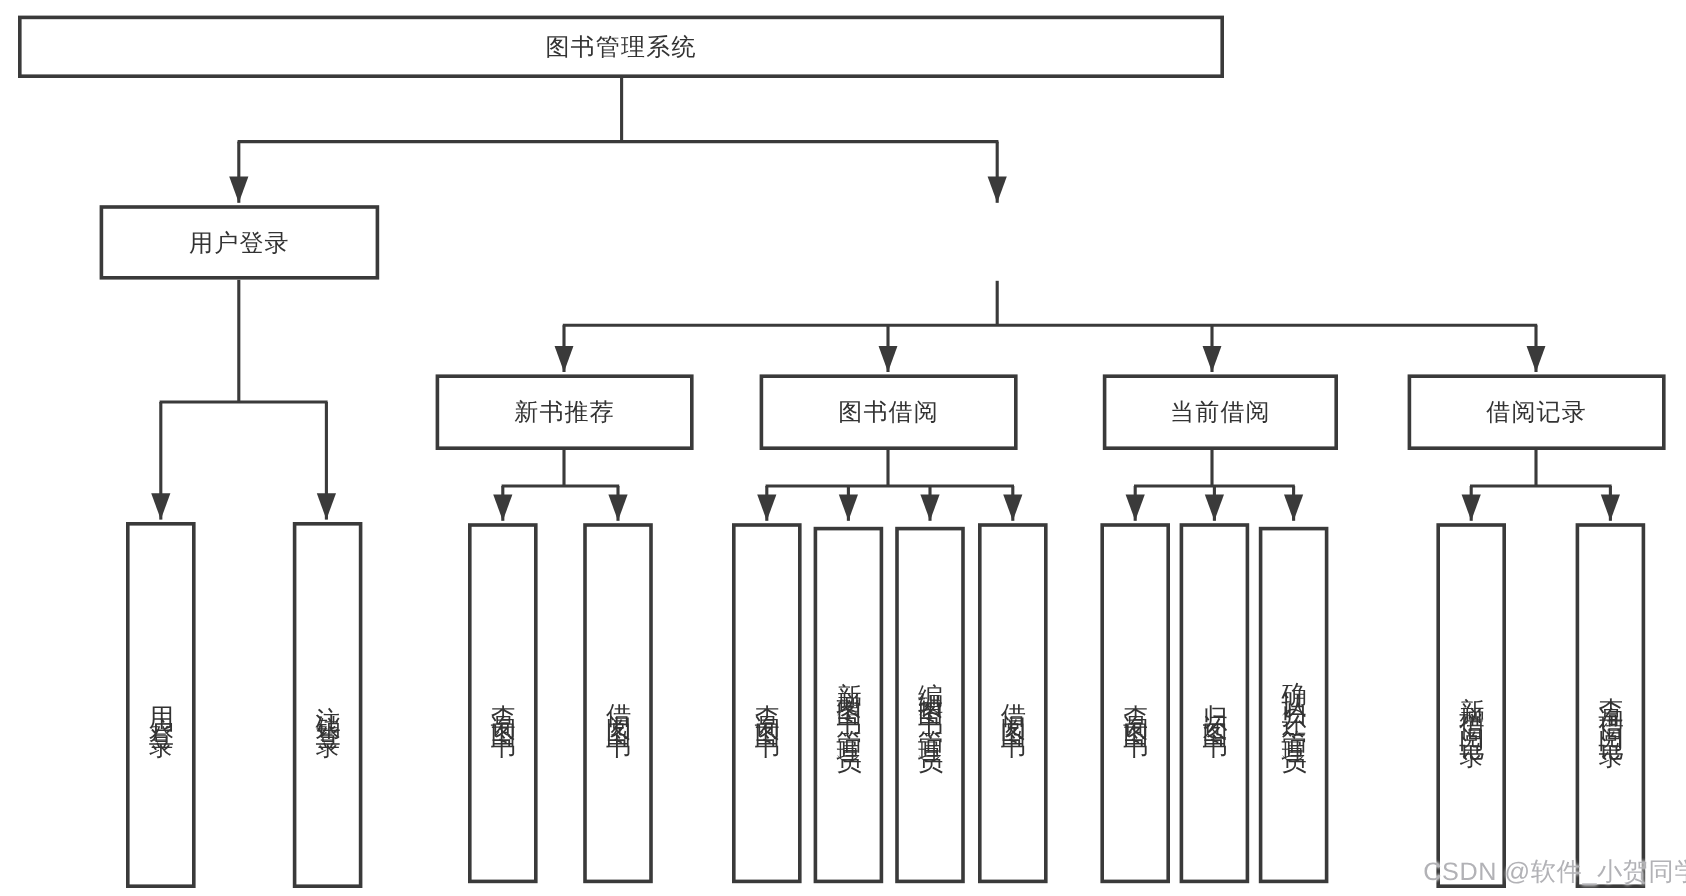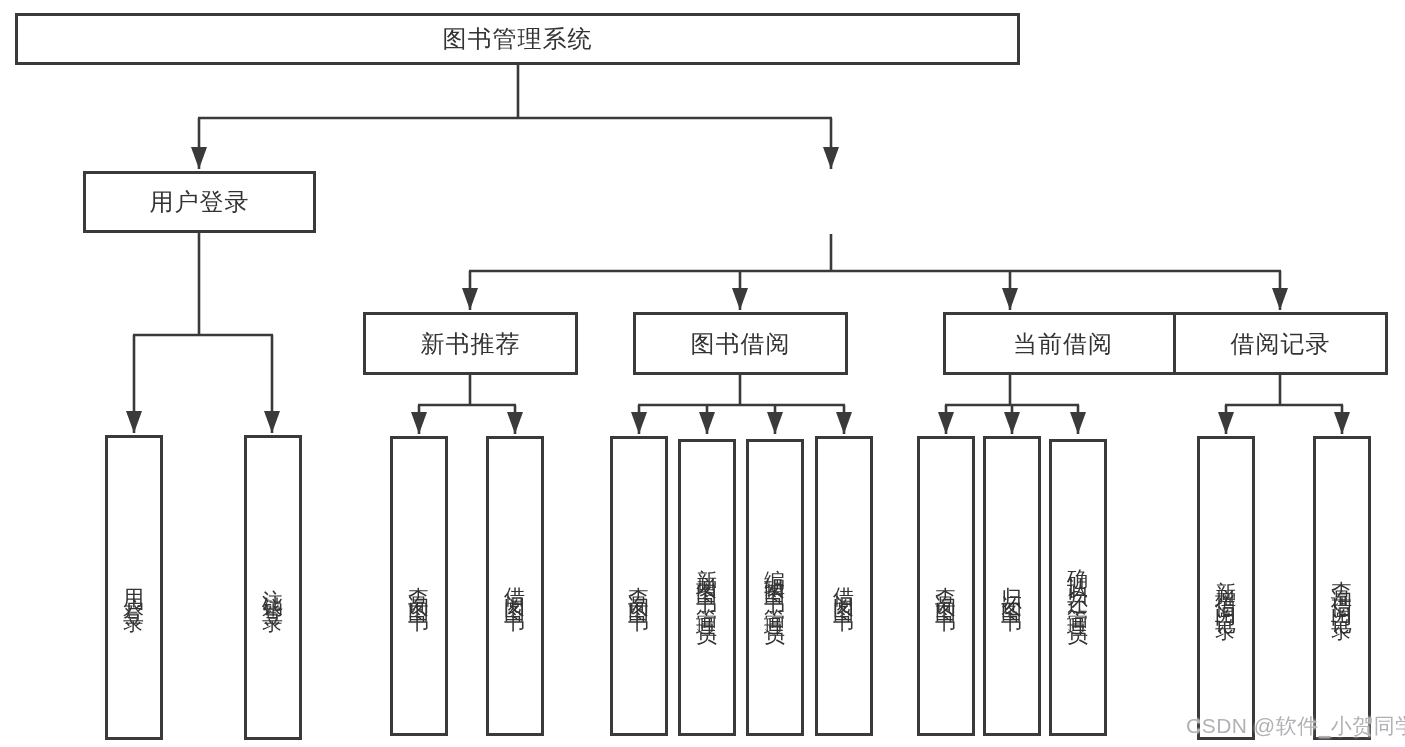--- a/index.html
+++ b/index.html
@@ -25,21 +25,21 @@
   .node {
     position: absolute;
     box-sizing: border-box;
     border: 3px solid #3a3a3a;
     background: #ffffff;
     display: flex;
     align-items: center;
     justify-content: center;
   }
   .hbox span {
-    font-size: 24px;
+    font-size: 20px;
     letter-spacing: 1px;
     white-space: nowrap;
   }
   .vbox span {
     writing-mode: vertical-rl;
     text-orientation: mixed;
     font-size: 21px;
     letter-spacing: 8px;
     line-height: 1;
     white-space: nowrap;
@@ -116,21 +116,21 @@
   <div class="node hbox" style="left:83px; top:171px; width:233px; height:62px;">
     <span>用户登录</span>
   </div>
 
   <div class="node hbox" style="left:363px; top:312px; width:215px; height:63px;">
     <span>新书推荐</span>
   </div>
   <div class="node hbox" style="left:633px; top:312px; width:215px; height:63px;">
     <span>图书借阅</span>
   </div>
-  <div class="node hbox" style="left:943px; top:312px; width:240px; height:63px;text-align:right;">
+  <div class="node hbox" style="left:919px; top:312px; width:196px; height:63px;text-align:right;">
     <span>当前借阅</span>
   </div>
   <div class="node hbox" style="left:1173px; top:312px; width:215px; height:63px;">
     <span>借阅记录</span>
   </div>
 
   <div class="node vbox" style="left:105px; top:435px; width:58px; height:305px;">
     <span>用户登录</span>
   </div>
   <div class="node vbox" style="left:244px; top:435px; width:58px; height:305px;">

